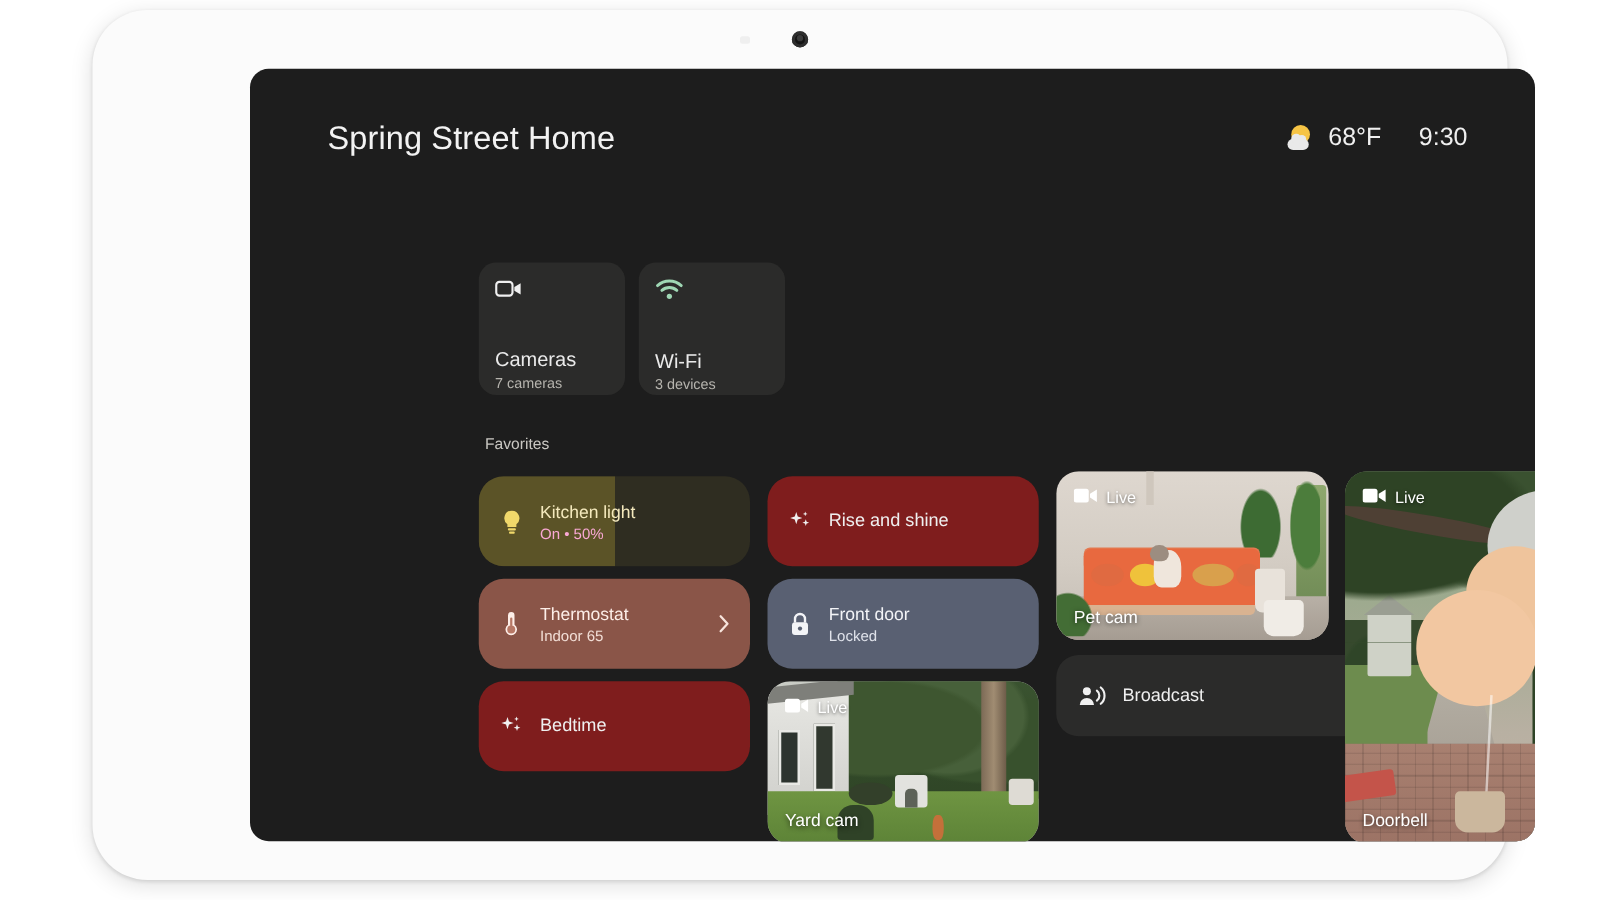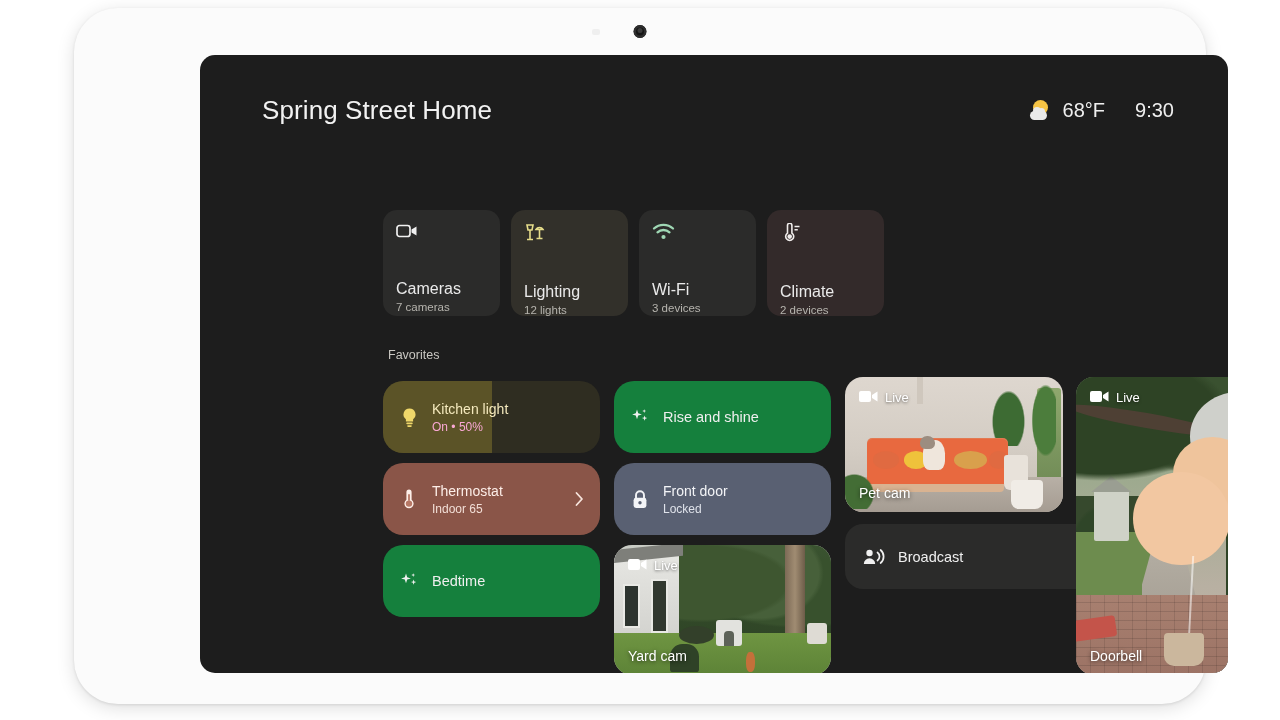--- a/index.html
+++ b/index.html
@@ -113,21 +113,21 @@
     display: flex; flex-direction: column; gap: 10px;
   }
   #fav-col-2 {
     position: absolute; left: 414px; top: 326px;
     display: flex; flex-direction: column; gap: 10px;
   }
 
   .ctile {
     width: 217px; height: 72px;
     border-radius: 20px;
-    background: #15803d;
+    background: #7f1d1d;
     display: flex; align-items: center;
     padding: 0 16px;
     gap: 13px;
     position: relative;
     overflow: hidden;
   }
   .ctile .ticon { width: 20px; flex: 0 0 20px; display:flex; align-items:center; justify-content:center; }
   .ctile .ttexts { position: relative; z-index: 2; }
   .ctile .tname { font-size: 14px; color: #efefef; }
   .ctile .tstate { font-size: 12px; color: #c6c4bf; margin-top: 3px; }
@@ -338,65 +338,35 @@
             <rect x="1" y="2.5" width="13" height="11" rx="2.5" fill="none" stroke="#f0f0f0" stroke-width="1.7"></rect>
             <path d="M15.5 6.5 L20.5 3.5 L20.5 12.5 L15.5 9.5 Z" fill="#f0f0f0"></path>
           </svg>
         </div>
         <div>
           <div class="qlabel">Cameras</div>
           <div class="qsub">7 cameras</div>
         </div>
       </div>
 
-      <div class="qtile lighting">
-        <div class="qicon">
-          <svg width="22" height="19" viewBox="0 0 22 19">
-            <path d="M3 2 L9 2 L8 7 L4 7 Z" fill="none" stroke="#e6dd8a" stroke-width="1.6"></path>
-            <line x1="6" y1="7" x2="6" y2="16" stroke="#e6dd8a" stroke-width="1.6"></line>
-            <line x1="3" y1="16.5" x2="9" y2="16.5" stroke="#e6dd8a" stroke-width="1.6"></line>
-            <path d="M12 6.5 a4 4 0 0 1 7 0 Z" fill="none" stroke="#e6dd8a" stroke-width="1.6"></path>
-            <line x1="15.5" y1="6.5" x2="15.5" y2="15" stroke="#e6dd8a" stroke-width="1.6"></line>
-            <line x1="12.5" y1="15.5" x2="18.5" y2="15.5" stroke="#e6dd8a" stroke-width="1.6"></line>
-          </svg>
-        </div>
-        <div>
-          <div class="qlabel">Lighting</div>
-          <div class="qsub">12 lights</div>
-        </div>
-      </div>
 
       <div class="qtile">
         <div class="qicon">
           <svg width="23" height="17" viewBox="0 0 23 17">
             <path d="M2 5.5 a14 14 0 0 1 19 0" fill="none" stroke="#9fd7b4" stroke-width="2.3" stroke-linecap="round"></path>
             <path d="M5.5 9.3 a9 9 0 0 1 12 0" fill="none" stroke="#9fd7b4" stroke-width="2.3" stroke-linecap="round"></path>
             <circle cx="11.5" cy="14" r="2.1" fill="#9fd7b4"></circle>
           </svg>
         </div>
         <div>
           <div class="qlabel">Wi-Fi</div>
           <div class="qsub">3 devices</div>
         </div>
       </div>
 
-      <div class="qtile climate">
-        <div class="qicon">
-          <svg width="22" height="19" viewBox="0 0 22 19">
-            <path d="M7.5 2.5 a2.2 2.2 0 0 1 4.4 0 v7.6 a4 4 0 1 1 -4.4 0 Z" fill="none" stroke="#f0eceb" stroke-width="1.6"></path>
-            <circle cx="9.7" cy="13.6" r="2.3" fill="#f0eceb"></circle>
-            <line x1="14.5" y1="3.5" x2="19.5" y2="3.5" stroke="#f0eceb" stroke-width="1.6"></line>
-            <line x1="14.5" y1="6.8" x2="17.8" y2="6.8" stroke="#f0eceb" stroke-width="1.6"></line>
-          </svg>
-        </div>
-        <div>
-          <div class="qlabel">Climate</div>
-          <div class="qsub">2 devices</div>
-        </div>
-      </div>
     </div>
 
     <div id="favorites-label">Favorites</div>
 
     <div id="fav-col-1">
 
       <div class="ctile" id="tile-kitchen-light">
         <div class="fill" style="width: 50%;"></div>
         <div class="ticon">
           <svg width="17" height="21" viewBox="0 0 17 21">

